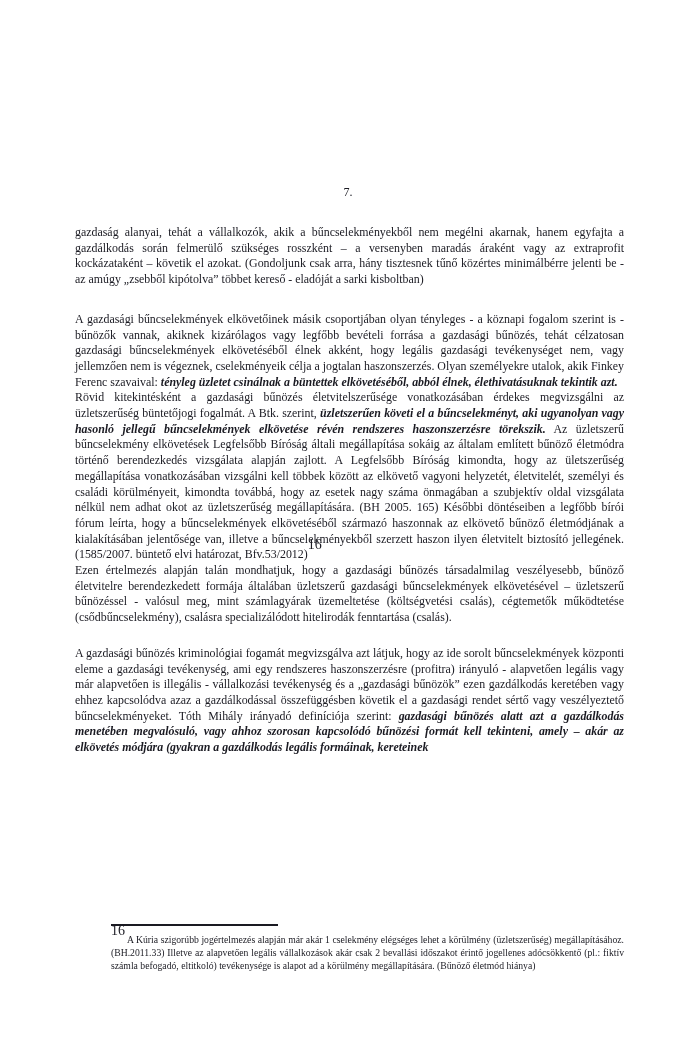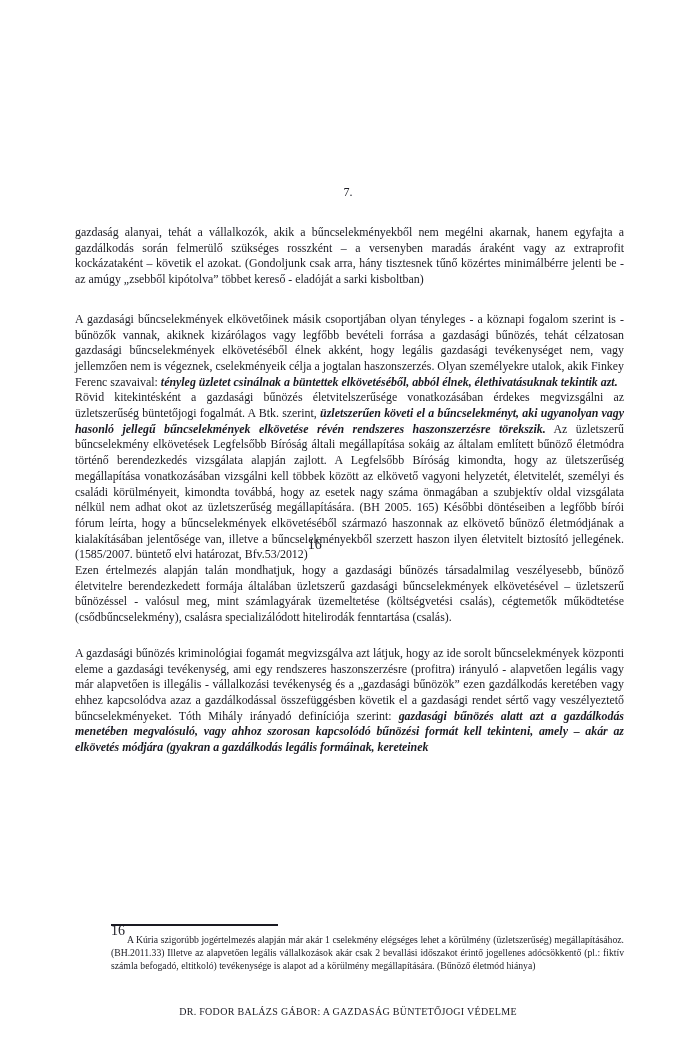--- a/index.html
+++ b/index.html
@@ -77,14 +77,13 @@
       <p class="para"><span class="seg-normal">Rövid kitekintésként a gazdasági bűnözés életvitelszerűsége vonatkozásában érdekes megvizsgálni az üzletszerűség büntetőjogi fogalmát. A Btk. szerint, </span><span class="seg-italic">üzletszerűen követi el a bűncselekményt, aki ugyanolyan vagy hasonló jellegű bűncselekmények elkövetése révén rendszeres haszonszerzésre törekszik.</span><span class="seg-normal"> Az üzletszerű bűncselekmény elkövetések Legfelsőbb Bíróság általi megállapítása sokáig az általam említett bűnöző életmódra történő berendezkedés vizsgálata alapján zajlott. A Legfelsőbb Bíróság kimondta, hogy az ületszerűség megállapítása vonatkozásában vizsgálni kell többek között az elkövető vagyoni helyzetét, életvitelét, személyi és családi körülményeit, kimondta továbbá, hogy az esetek nagy száma önmagában a szubjektív oldal vizsgálata nélkül nem adhat okot az üzletszerűség megállapítására. </span><span class="seg-underline">(BH 2005. 165</span><span class="seg-normal">) Későbbi döntéseiben a legfőbb bírói fórum leírta, hogy a bűncselekmények elkövetéséből származó haszonnak az elkövető bűnöző életmódjának a kialakításában jelentősége van, illetve a bűncselekményekből szerzett haszon ilyen életvitelt biztosító jellegének. </span><span class="seg-underline">(1585/2007. büntető elvi határozat, Bfv.53/2012)</span><sup class="seg-sup">16</sup></p>
       <p class="para after-large"><span class="seg-normal">Ezen értelmezés alapján talán mondhatjuk, hogy a gazdasági bűnözés társadalmilag veszélyesebb, bűnöző életvitelre berendezkedett formája általában üzletszerű gazdasági bűncselekmények elkövetésével – üzletszerű bűnözéssel - valósul meg, mint számlagyárak üzemeltetése (költségvetési csalás), cégtemetők működtetése (csődbűncselekmény), csalásra specializálódott hitelirodák fenntartása (csalás).</span></p>
       <p class="para"><span class="seg-normal">A gazdasági bűnözés kriminológiai fogamát megvizsgálva azt látjuk, hogy az ide sorolt bűncselekmények központi eleme a gazdasági tevékenység, ami egy rendszeres haszonszerzésre (profitra) irányuló - alapvetően legális vagy már alapvetően is illegális - vállalkozási tevékenység és a „gazdasági bűnözök” ezen gazdálkodás keretében vagy ehhez kapcsolódva azaz a gazdálkodással összefüggésben követik el a gazdasági rendet sértő vagy veszélyeztető bűncselekményeket. Tóth Mihály irányadó definíciója szerint: </span><span class="seg-italic">gazdasági bűnözés alatt azt a gazdálkodás menetében megvalósuló, vagy ahhoz szorosan kapcsolódó bűnözési formát kell tekinteni, amely – akár az elkövetés módjára (gyakran a gazdálkodás legális formáinak, kereteinek</span></p>
     </div>
 
   <div class="footnote-area">
     <div class="footnote-rule"></div>
     <p class="footnote" id="footnote-p"><sup class="seg-sup">16</sup><span class="seg-normal"> A Kúria szigorúbb jogértelmezés alapján már akár 1 cselekmény elégséges lehet a körülmény (üzletszerűség) megállapításához. </span><span class="seg-underline">(BH.2011.33</span><span class="seg-normal">) Illetve az alapvetően legális vállalkozások akár csak 2 bevallási időszakot érintő jogellenes adócsökkentő (pl.: fiktív számla befogadó, eltitkoló) tevékenysége is alapot ad a körülmény megállapítására. (Bűnöző életmód hiánya)</span></p>
   </div>
 
-  <div class="page-footer">DR. FODOR BALÁZS GÁBOR: A GAZDASÁG BÜNTETŐJOGI VÉDELME</div>
 </div>
 
 </body></html>

